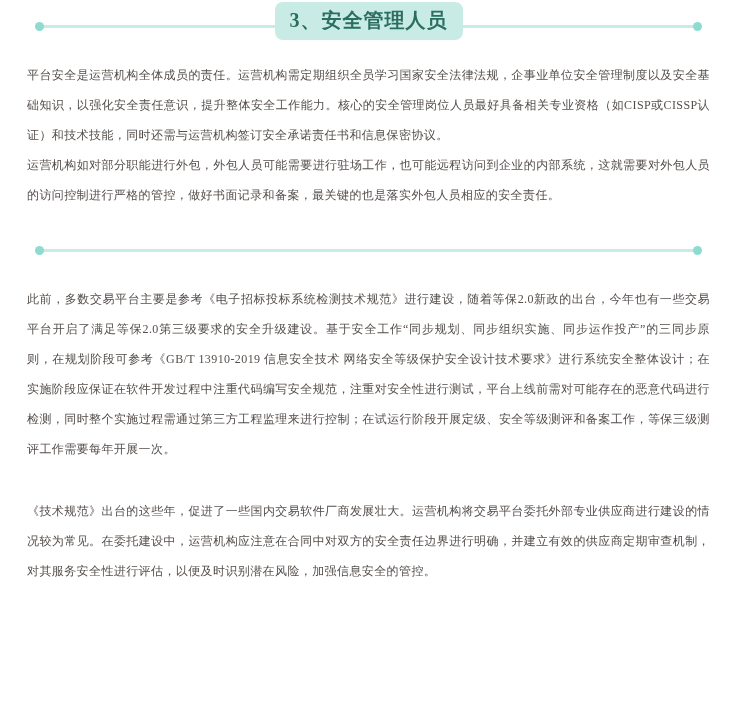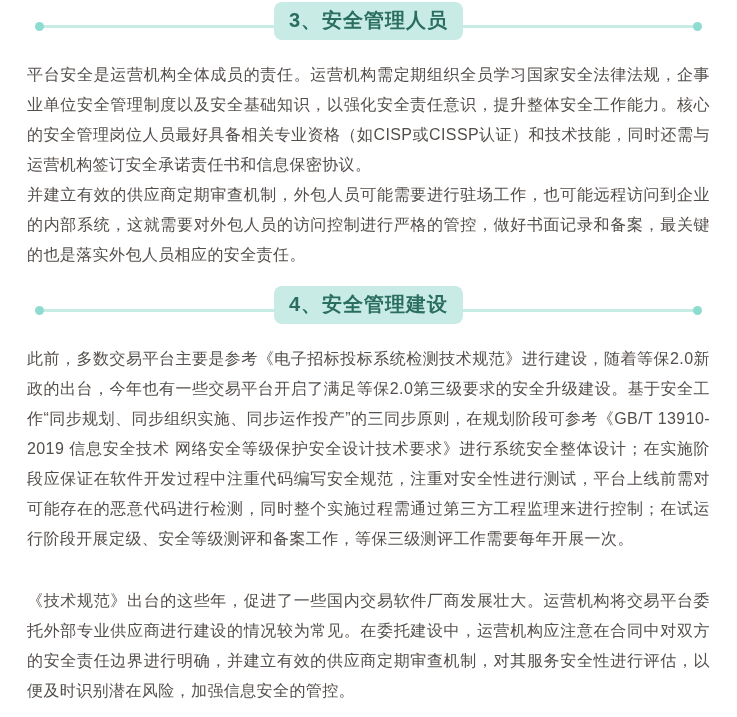--- a/index.html
+++ b/index.html
@@ -16,21 +16,21 @@
     font-family: "Liberation Sans", "DejaVu Sans", sans-serif;
   }
   .page {
     width: 737px;
     height: 717px;
     margin: 0 auto;
     background: var(--page-bg);
     overflow: hidden;
     padding: 2px 27px 0 27px;
   }
-  .sec { margin-bottom: 16px; }
+  .sec { margin-bottom: 16px; font-family: Liberation Serif, serif; }
   .sec-header {
     position: relative;
     height: 35px;
     margin-bottom: 23px;
   }
   .rule {
     position: absolute;
     left: 10px;
     right: 10px;
     top: 23px;
@@ -58,21 +58,21 @@
     padding: 5px 15px 6px 15px;
   }
   .pill-text {
     font-size: 20px;
     font-weight: bold;
     color: var(--pill-text);
     letter-spacing: 1px;
     white-space: nowrap;
   }
   .para {
-    font-size: 16px;
+    font-size: 12px;
     line-height: 30px;
     color: var(--body-text);
     text-align: justify;
     letter-spacing: 0.4px;
   }
   .para.gap { margin-top: 32px; }
 </style>
 </head>
 <body>
 
@@ -84,32 +84,29 @@
         <span class="dot dot-l"></span>
         <span class="dot dot-r"></span>
       </div>
       <div class="pill">
         <span class="pill-text">3、安全管理人员</span>
       </div>
     </div>
     <div class="paras">
   <p class="para">平台安全是运营机构全体成员的责任。运营机构需定期组织全员学习国家安全法律法规，企事业单位安全管理制度以及安全基础知识，以强化安全责任意识，提升整体安全工作能力。核心的安全管理岗位人员最好具备相关专业资格（如CISP或CISSP认证）和技术技能，同时还需与运营机构签订安全承诺责任书和信息保密协议。</p>
 
-  <p class="para">并建立有效的供应商定期审查机制，外包人员可能需要进行驻场工作，也可能远程访问到企业的内部系统，这就需要对外包人员的访问控制进行严格的管控，做好书面记录和备案，最关键的也是落实外包人员相应的安全责任。</p>
+  <p class="para">运营机构如对部分职能进行外包，外包人员可能需要进行驻场工作，也可能远程访问到企业的内部系统，这就需要对外包人员的访问控制进行严格的管控，做好书面记录和备案，最关键的也是落实外包人员相应的安全责任。</p>
 </div>
   </section>
 
   <section class="sec">
     <div class="sec-header">
       <div class="rule">
         <span class="dot dot-l"></span>
         <span class="dot dot-r"></span>
-      </div>
-      <div class="pill">
-        <span class="pill-text">4、安全管理建设</span>
       </div>
     </div>
     <div class="paras">
   <p class="para">此前，多数交易平台主要是参考《电子招标投标系统检测技术规范》进行建设，随着等保2.0新政的出台，今年也有一些交易平台开启了满足等保2.0第三级要求的安全升级建设。基于安全工作“同步规划、同步组织实施、同步运作投产”的三同步原则，在规划阶段可参考《GB/T 13910-2019 信息安全技术 网络安全等级保护安全设计技术要求》进行系统安全整体设计；在实施阶段应保证在软件开发过程中注重代码编写安全规范，注重对安全性进行测试，平台上线前需对可能存在的恶意代码进行检测，同时整个实施过程需通过第三方工程监理来进行控制；在试运行阶段开展定级、安全等级测评和备案工作，等保三级测评工作需要每年开展一次。</p>
 
   <p class="para gap">《技术规范》出台的这些年，促进了一些国内交易软件厂商发展壮大。运营机构将交易平台委托外部专业供应商进行建设的情况较为常见。在委托建设中，运营机构应注意在合同中对双方的安全责任边界进行明确，并建立有效的供应商定期审查机制，对其服务安全性进行评估，以便及时识别潜在风险，加强信息安全的管控。</p>
 </div>
   </section>
 </div>
 </div>

